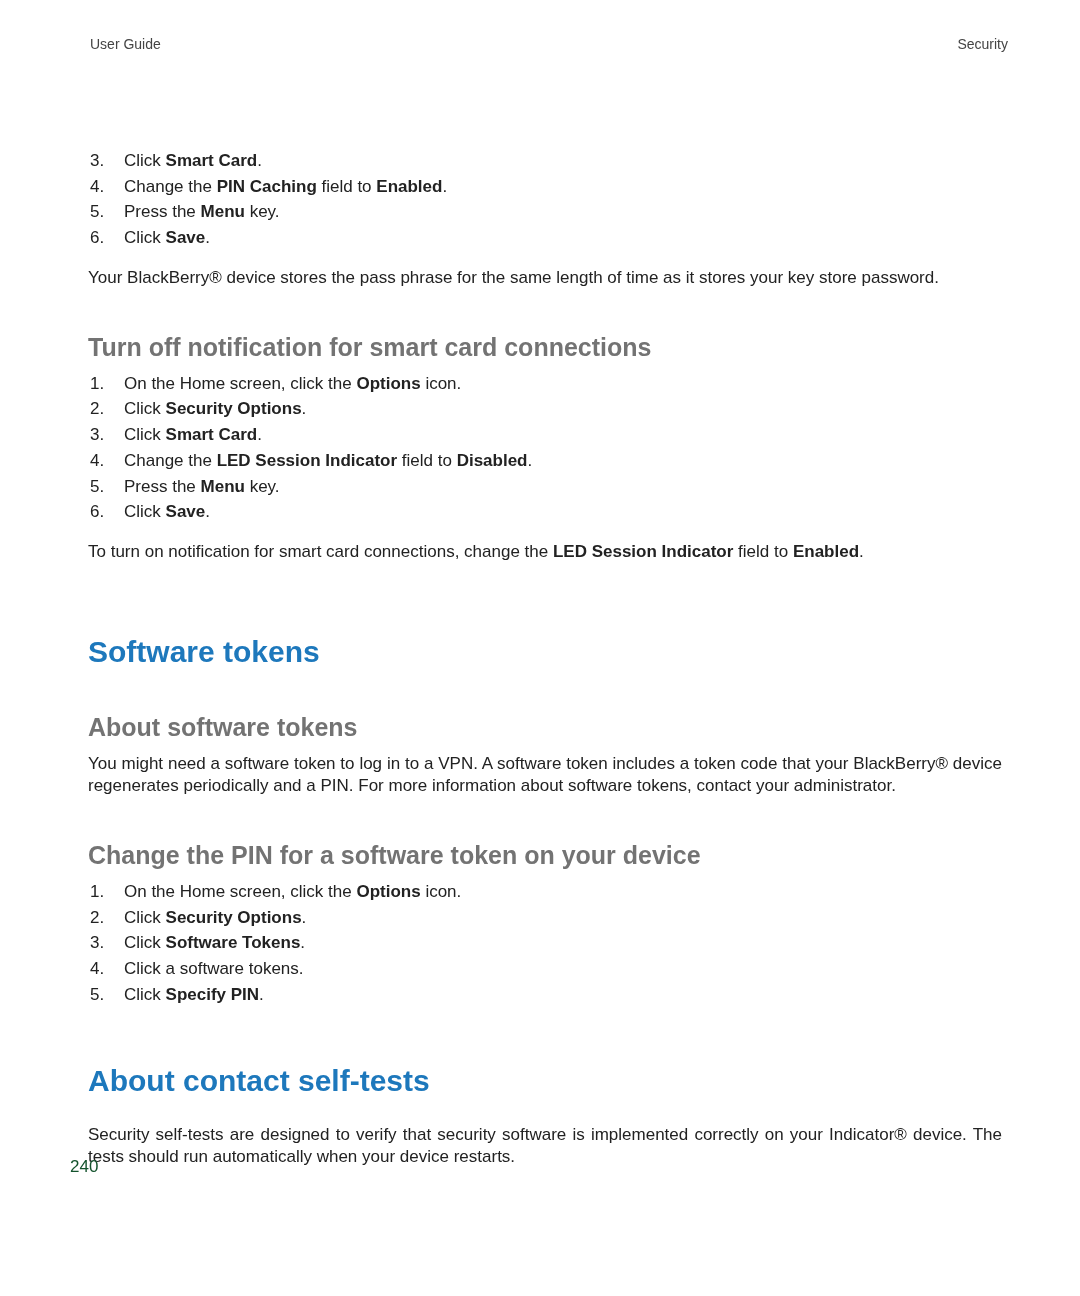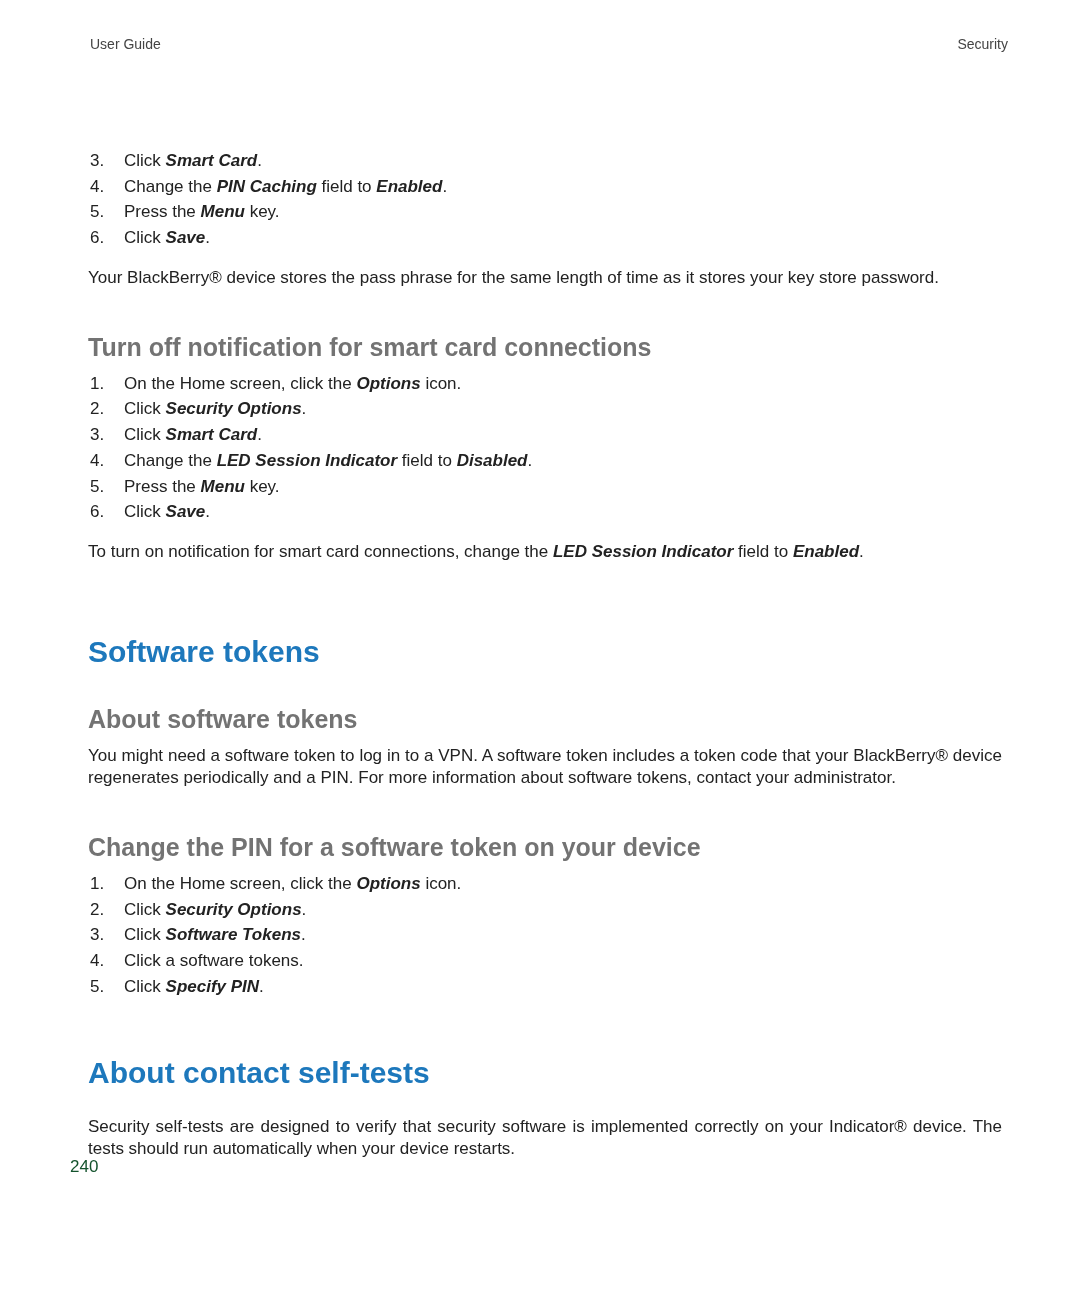--- a/index.html
+++ b/index.html
@@ -64,21 +64,21 @@
     font-size: 30px;
     margin: 70px 0 24px 0;
   }
   .footer {
     position: absolute;
     left: 70px;
     bottom: 118px;
     font-size: 17px;
     color: #14532d;
   }
-  b { font-weight: 700; font-style: italic; }
+  b { font-weight: 700; }
 </style>
 </head>
 <body>
 
 <div class="page">
 
   <div class="header">
     <span>User Guide</span>
     <span>Security</span>
   </div>
@@ -127,21 +127,21 @@
       </li>
       <li>
         <span class="num">6.</span>
         <span class="txt">Click <b>Save</b>.</span>
       </li>
     </ol>
   <p class="para">To turn on notification for smart card connections, change the <b>LED Session Indicator</b> field to <b>Enabled</b>.</p>
 
   <h1 class="blue">Software tokens</h1>
 
-  <h2 class="black" style="margin-top:32px">About software tokens</h2>
+  <h2 class="black" style="margin-top:40px">About software tokens</h2>
   <p class="para" style="margin-top:8px">You might need a software token to log in to a VPN. A software token includes a token code that your BlackBerry® device regenerates periodically and a PIN. For more information about software tokens, contact your administrator.</p>
 
   <h2 class="black">Change the PIN for a software token on your device</h2>
   <ol class="steps">
       <li>
         <span class="num">1.</span>
         <span class="txt">On the Home screen, click the <b>Options</b> icon.</span>
       </li>
       <li>
         <span class="num">2.</span>

